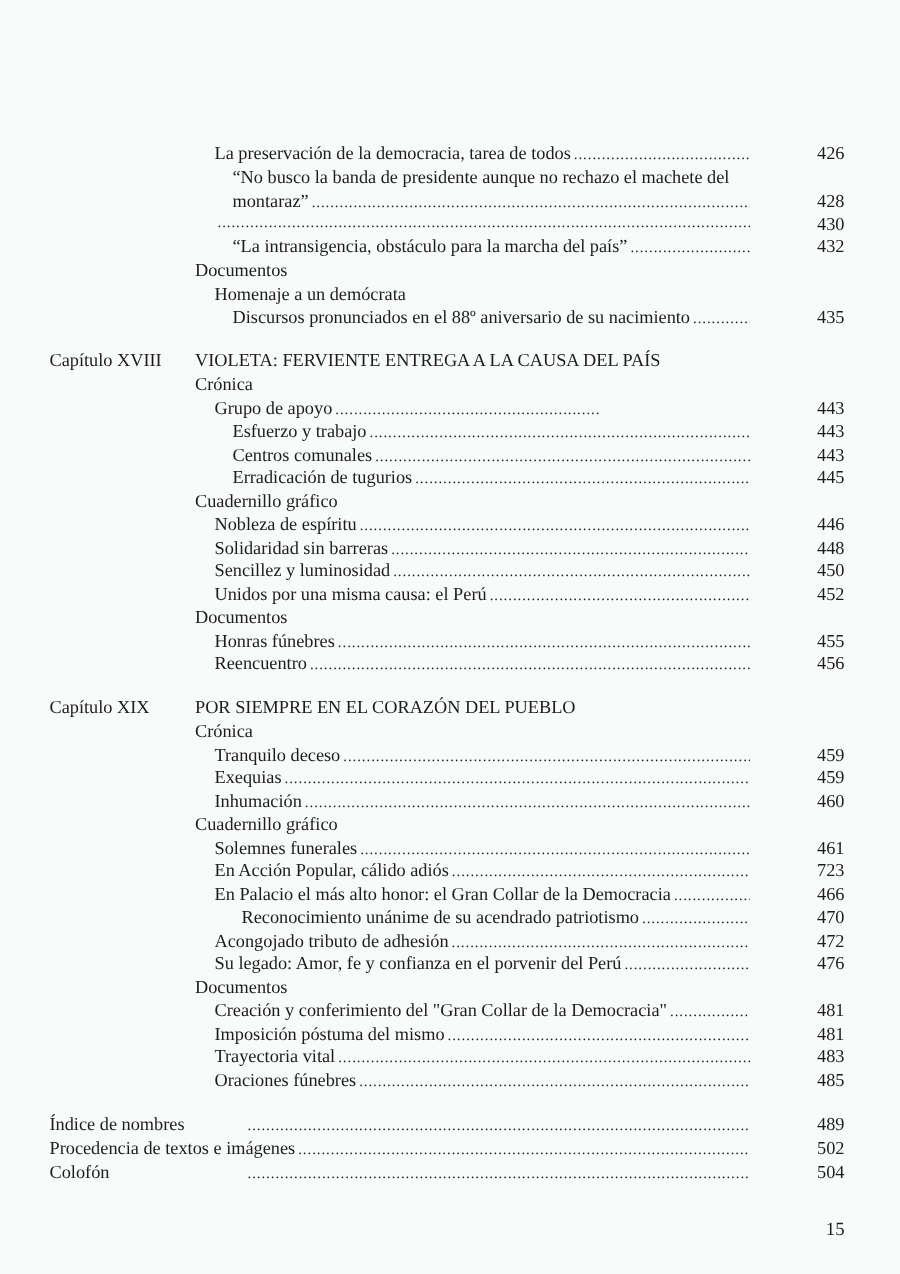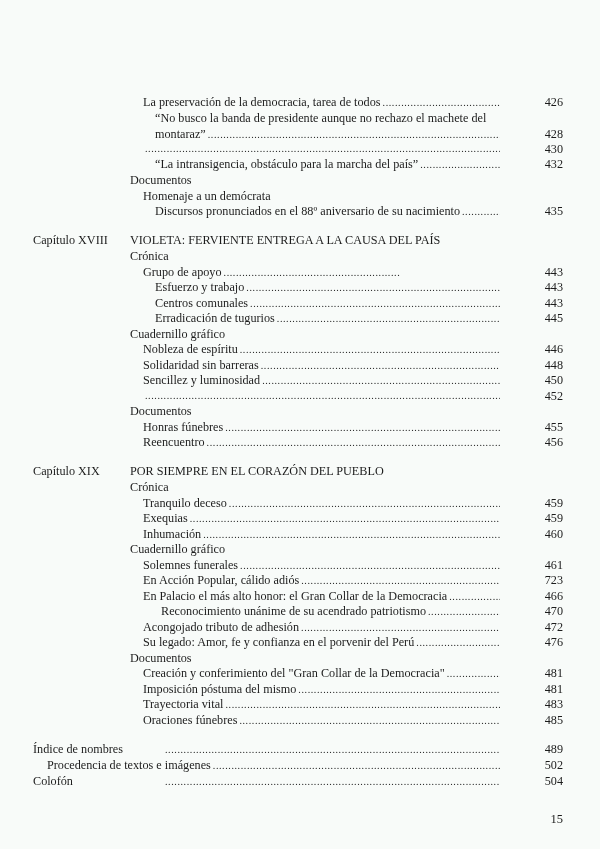--- a/index.html
+++ b/index.html
@@ -133,20 +133,21 @@
     </div>
     <div class="toc-line" style="top: 372px; left: 0px; width: 600px;">
       <div class="entry" style="left: 143px;">
         <span class="t">Sencillez y luminosidad</span>
         <span class="dots">........................................................................................................................................................................................................</span>
       </div>
       <span class="pg">450</span>
     </div>
     <div class="toc-line" style="top: 388px; left: 0px; width: 600px;">
       <div class="entry" style="left: 143px;">
+        <span class="t">Unidos por una misma causa: el Perú</span>
         <span class="dots">........................................................................................................................................................................................................</span>
       </div>
       <span class="pg">452</span>
     </div>
     <div class="toc-line" style="top: 403px; left: 0px; width: 600px;">
       <div class="entry" style="left: 130px;">
         <span class="t">Documentos</span>
       </div>
     </div>
     <div class="toc-line" style="top: 419px; left: 0px; width: 600px;">
@@ -276,21 +277,21 @@
       <span class="pg">485</span>
     </div>
     <div class="toc-line" style="top: 741px; left: 0px; width: 600px;">
       <div class="entry" style="left: 33px;">
         <span class="t" style="min-width: 130px;">Índice de nombres</span>
         <span class="dots">........................................................................................................................................................................................................</span>
       </div>
       <span class="pg">489</span>
     </div>
     <div class="toc-line" style="top: 757px; left: 0px; width: 600px;">
-      <div class="entry" style="left: 47px;">
+      <div class="entry" style="left: 33px;">
         <span class="t">Procedencia de textos e imágenes</span>
         <span class="dots">........................................................................................................................................................................................................</span>
       </div>
       <span class="pg">502</span>
     </div>
     <div class="toc-line" style="top: 773px; left: 0px; width: 600px;">
       <div class="entry" style="left: 33px;">
         <span class="t" style="min-width: 130px;">Colofón</span>
         <span class="dots">........................................................................................................................................................................................................</span>
       </div>

